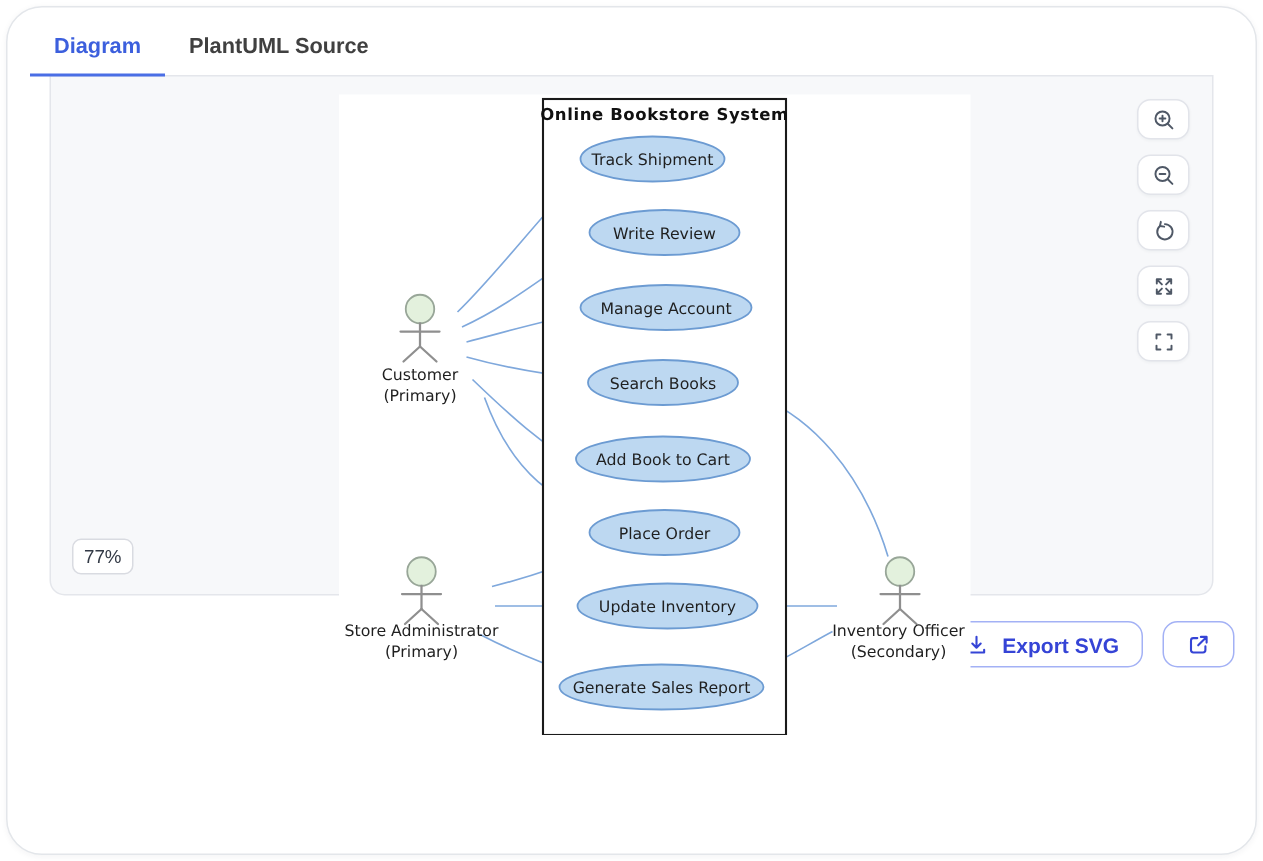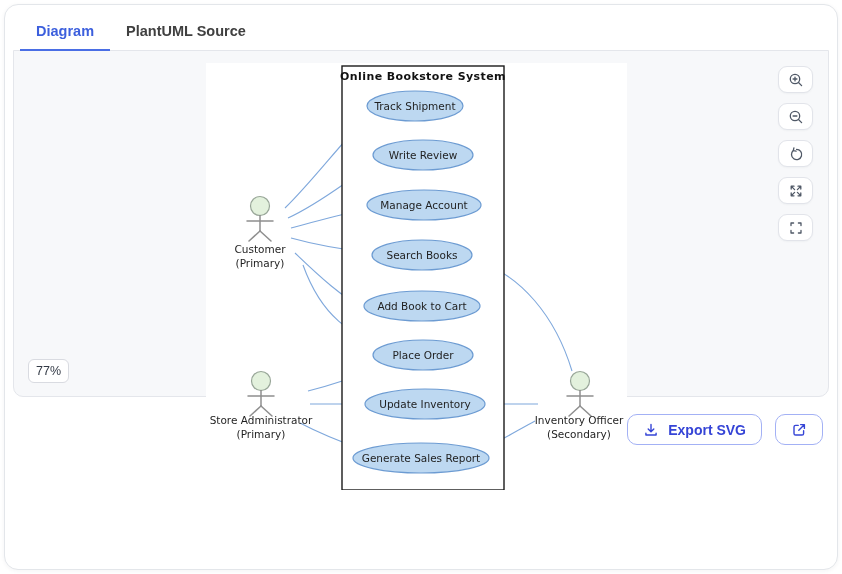--- a/index.html
+++ b/index.html
@@ -1,31 +1,31 @@
 <!DOCTYPE html>
 <html><head>
 <meta charset="utf-8">
 <style>
   * { box-sizing: border-box; margin: 0; padding: 0; }
   html,body { width: 842px; height: 574px; background: #fff; font-family: "Liberation Sans", sans-serif; }
   .card {
     position: absolute; left: 4px; top: 4px; width: 834px; height: 566px;
-    background: #fff; border: 1px solid #e3e6ea; border-radius: 14px;
+    background: #fff; border: 1px solid #e3e6ea; border-radius: 24px;
     box-shadow: 0 1px 4px rgba(30,40,60,.05);
   }
   
   .tabbar { display: flex; padding: 9px 15px 0; position: relative; z-index: 2; }
   .tab {
     padding: 9px 16px 10px; font-size: 14.5px; font-weight: 600; color: #404040;
     cursor: pointer; border-bottom: 2px solid transparent; margin-bottom: -1px; white-space: nowrap;
   }
   .tab.active { color: #3c5fdd; border-bottom-color: #4a6ee5; }
   
   .canvas {
-    position: relative; margin: 0 8px; height: 347px;
+    position: relative; margin: 0 28px; height: 347px;
     background: #f7f8fa; border: 1px solid #e4e6eb; border-radius: 0 0 10px 10px;
   }
   .surface { position: absolute; left: 192px; top: 12px; width: 421px; height: 427px; background: #fff; }
   .surface svg { display: block; }
   
   .controls { position: absolute; top: 15px; right: 15px; display: flex; flex-direction: column; gap: 10px; }
   .ctrl-btn {
     width: 35px; height: 27px; background: #fff; border: 1px solid #e2e4ea; border-radius: 9px;
     display: flex; align-items: center; justify-content: center; color: #4f5866;
     box-shadow: 0 1px 2px rgba(30,40,60,.04); cursor: pointer;

